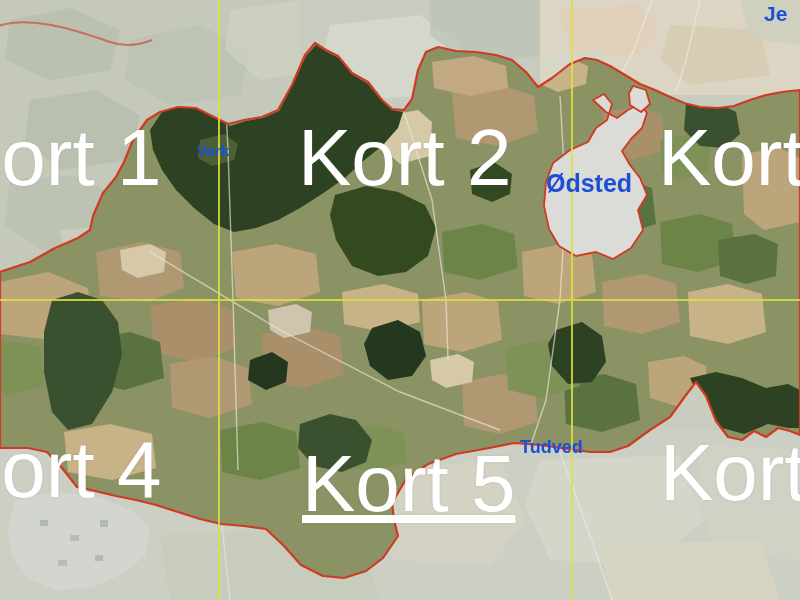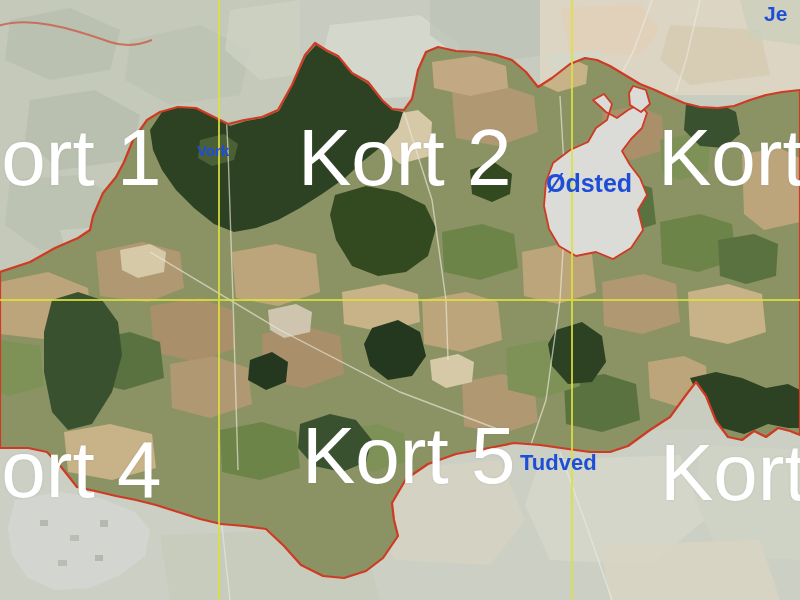--- a/index.html
+++ b/index.html
@@ -160,21 +160,21 @@
       <line x1="219" y1="0" x2="219" y2="600" stroke="#dde23c"></line>
       <line x1="572" y1="0" x2="572" y2="600" stroke="#dde23c"></line>
       <line x1="0" y1="300" x2="800" y2="300" stroke="#dde23c"></line>
     </g>
   </svg>
 
   <div class="sheet-label" style="left:-52px;top:118px;">Kort 1</div>
   <div class="sheet-label" style="left:298px;top:118px;">Kort 2</div>
   <div class="sheet-label" style="left:658px;top:118px;">Kort</div>
   <div class="sheet-label" style="left:-52px;top:430px;">Kort 4</div>
-  <div class="sheet-label" style="left:302px;top:416px;">Kort 5</div>
+  <div class="sheet-label" style="left:302px;top:444px;text-decoration:underline;">Kort 5</div>
   <div class="sheet-label" style="left:660px;top:433px;">Kort</div>
 
   <div class="place-label" style="left:189px;top:143px;font-size:15px;margin-left:8px;">Vork</div>
   <div class="place-label" style="left:546px;top:171px;font-size:25px;">Ødsted</div>
-  <div class="place-label" style="left:520px;top:452px;font-size:22px;">Tudved</div>
+  <div class="place-label" style="left:520px;top:438px;font-size:18px;">Tudved</div>
   <div class="place-label" style="left:764px;top:3px;font-size:21px;">Je</div>
 
 </div>
 
 </body></html>

